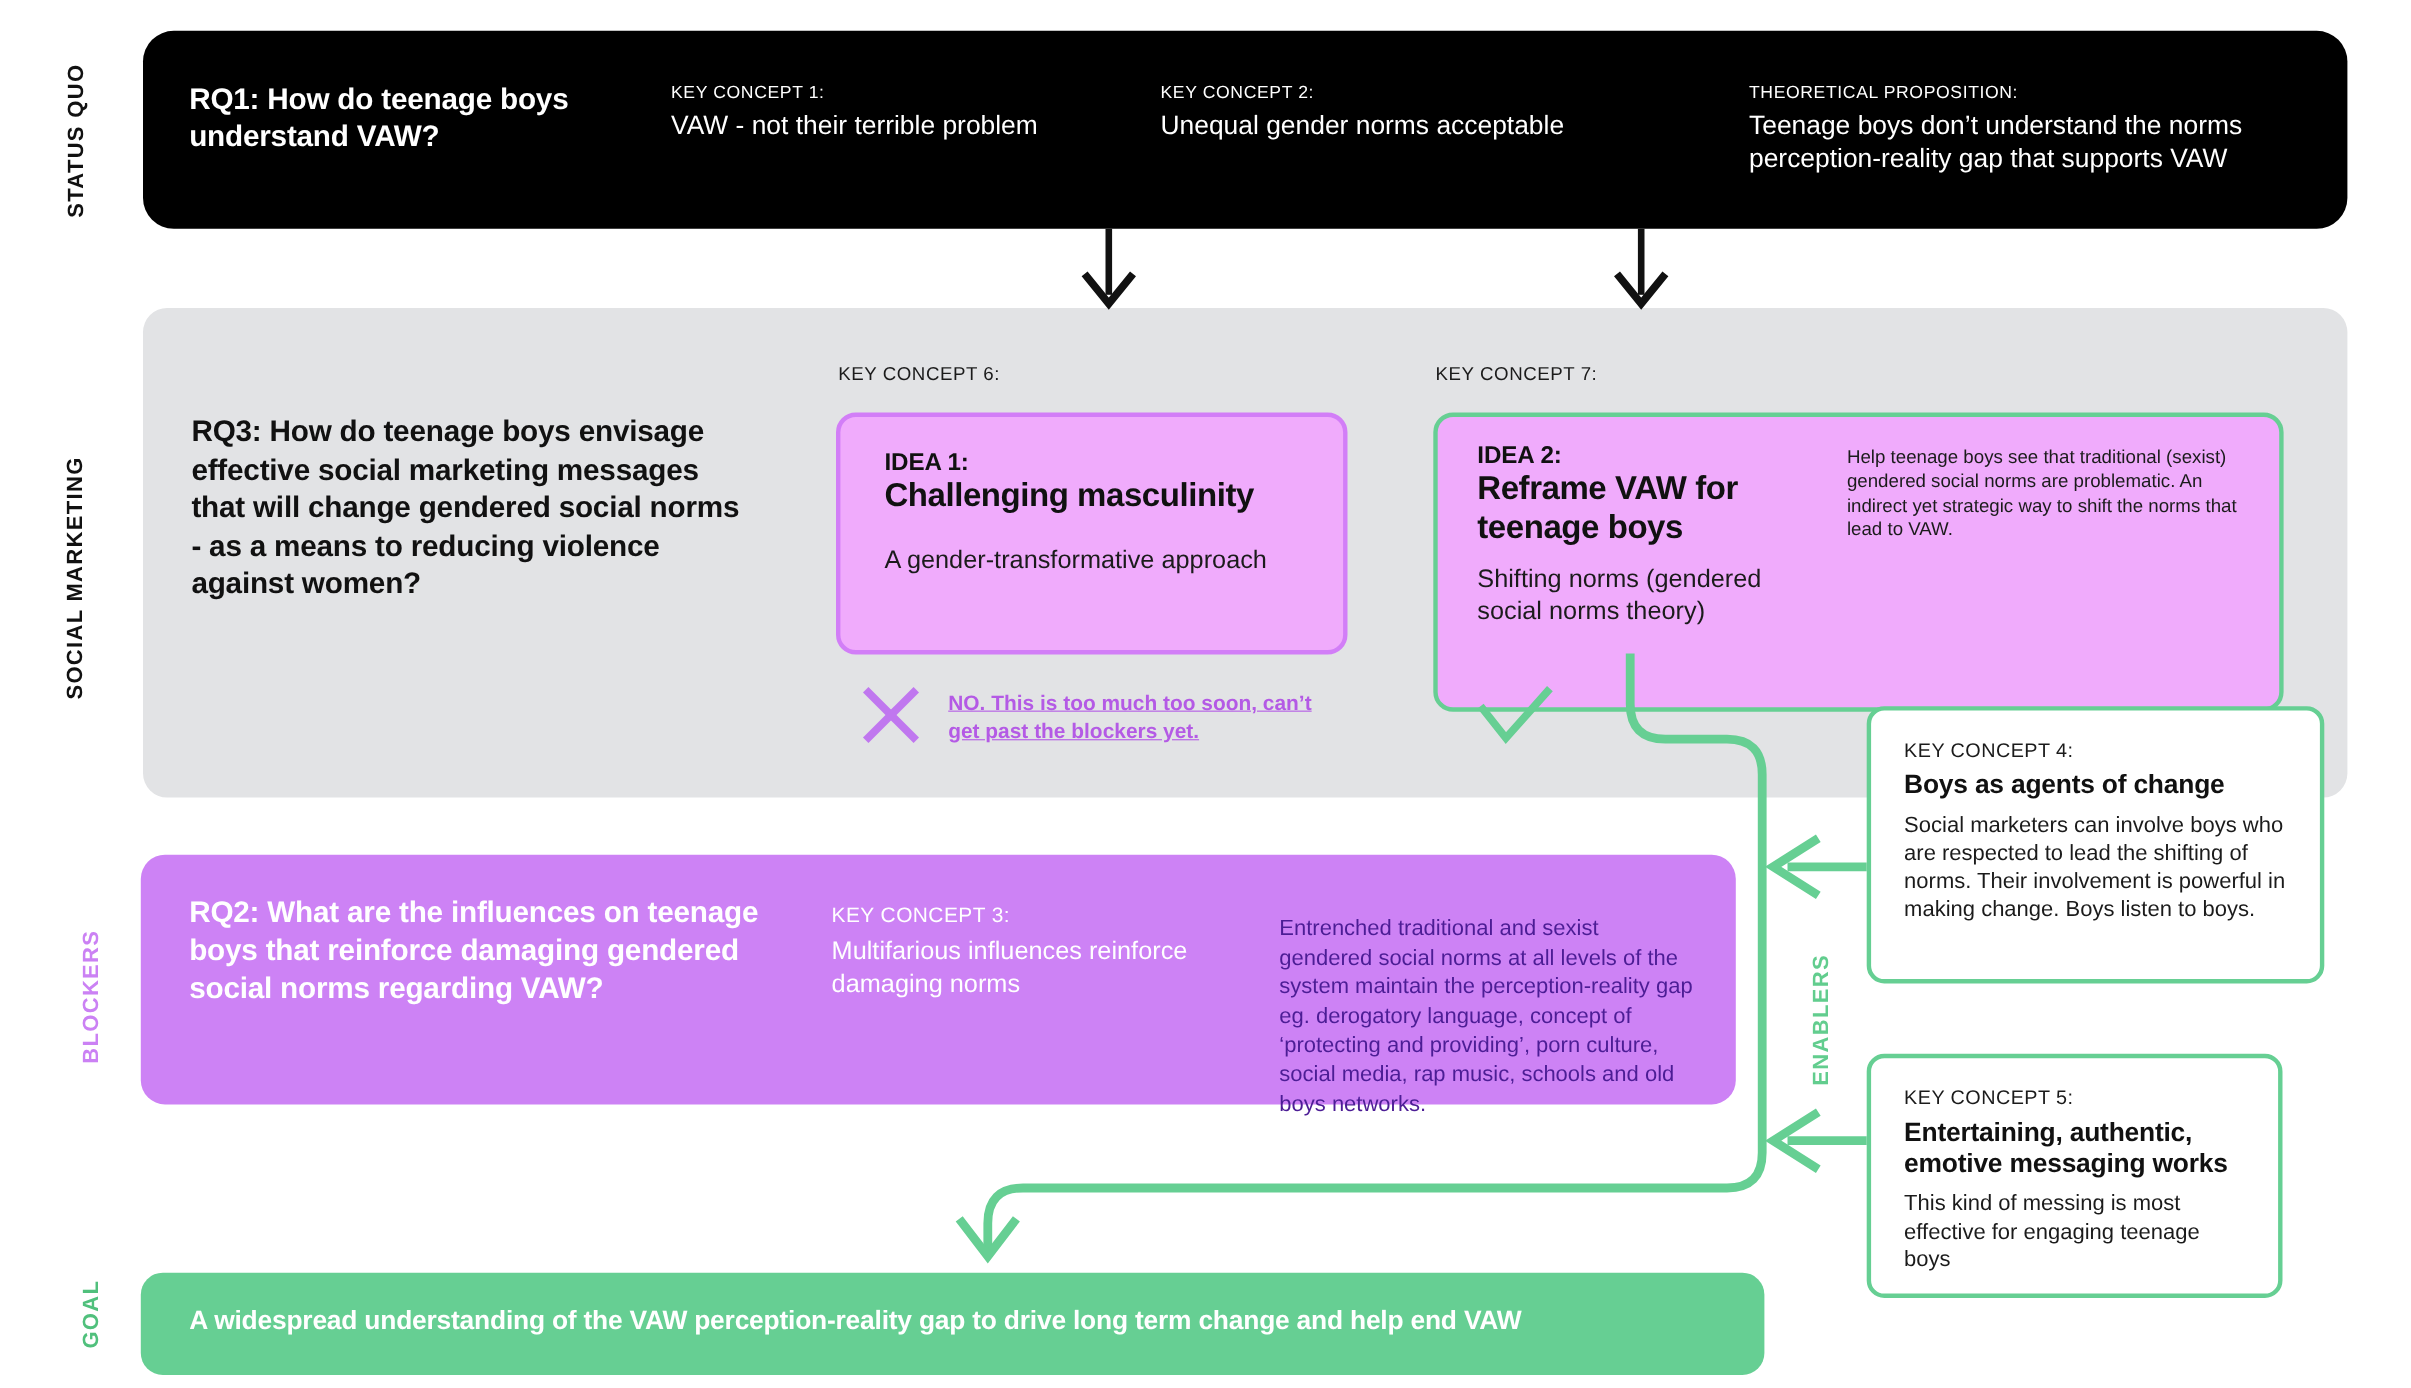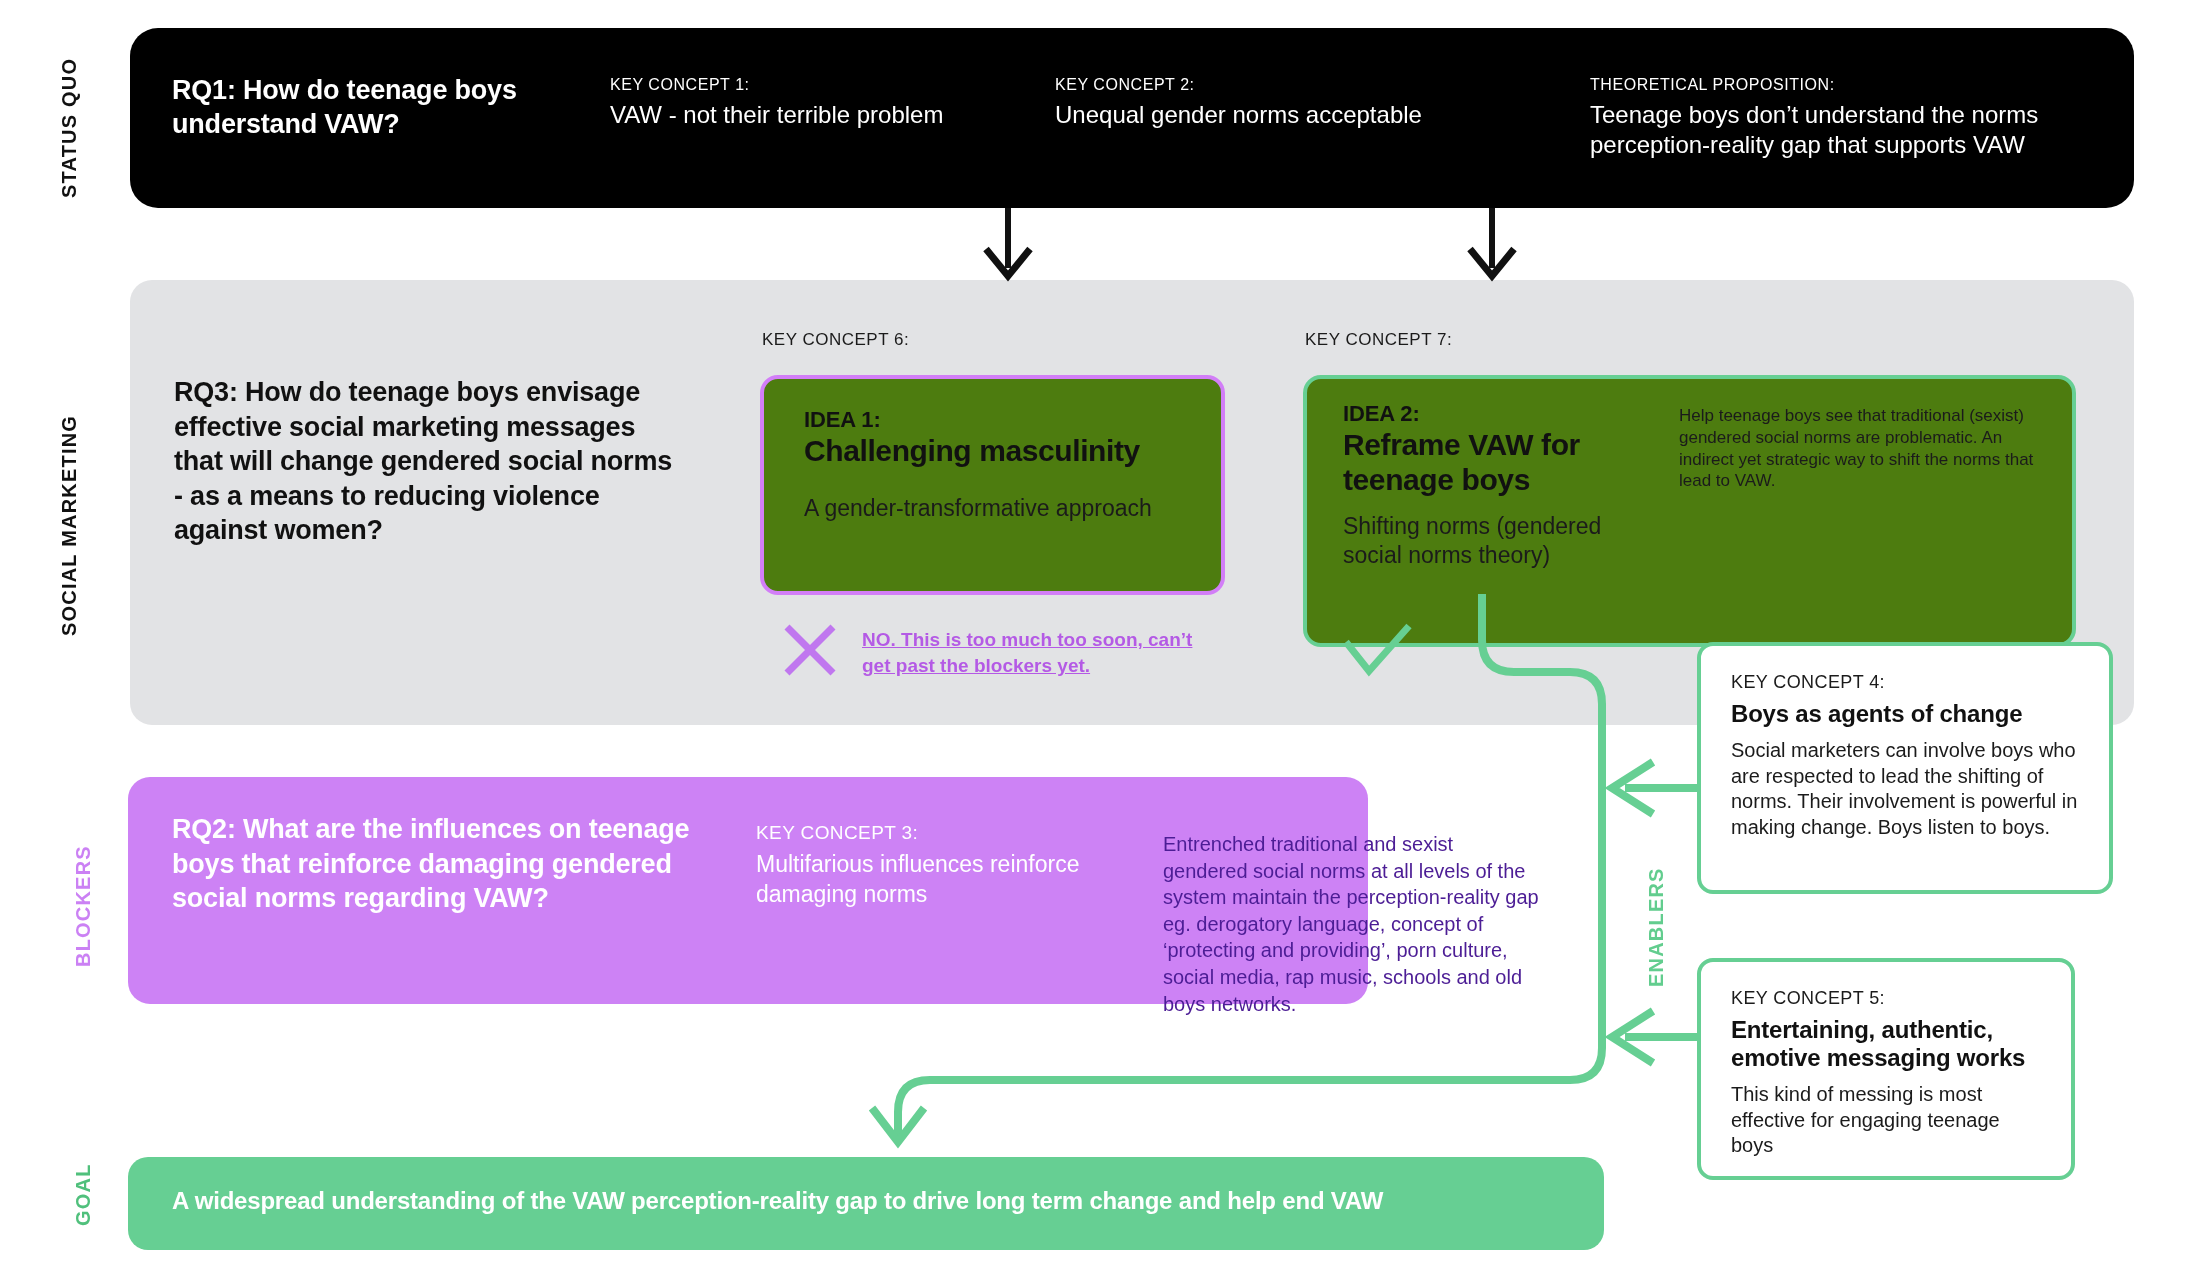--- a/index.html
+++ b/index.html
@@ -42,21 +42,21 @@
   }
   #band-status {
     left: 130px; top: 28px; width: 2004px; height: 180px;
     background: #000000; border-radius: 28px;
   }
   #band-social {
     left: 130px; top: 280px; width: 2004px; height: 445px;
     background: #e2e3e5; border-radius: 22px;
   }
   #band-blockers {
-    left: 128px; top: 777px; width: 1240px; height: 227px;
+    left: 128px; top: 777px; width: 1450px; height: 227px;
     background: #cd82f5; border-radius: 22px;
   }
   #band-goal {
     left: 128px; top: 1157px; width: 1476px; height: 93px;
     background: #66cf93; border-radius: 20px;
   }
 
   
   .sq-title {
     position: absolute;
@@ -102,21 +102,21 @@
     font-size: 17px;
     letter-spacing: 0.5px;
     color: #1b1b1b;
   }
   #kc6-label { left: 632px; top: 50px; }
   #kc7-label { left: 1175px; top: 50px; }
 
   .idea-card {
     position: absolute;
     box-sizing: border-box;
-    background: #4d7c0f;
+    background: #f0abfc;
     border-radius: 18px;
   }
   #idea1-card {
     left: 630px; top: 95px; width: 465px; height: 220px;
     border: 4px solid #d27ef7;
   }
   #idea2-card {
     left: 1173px; top: 95px; width: 773px; height: 272px;
     border: 4px solid #66cf93;
   }

